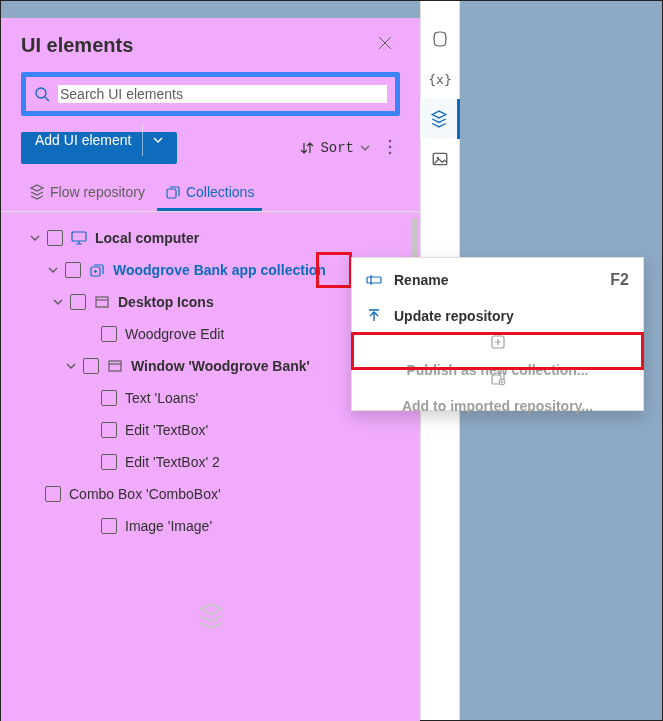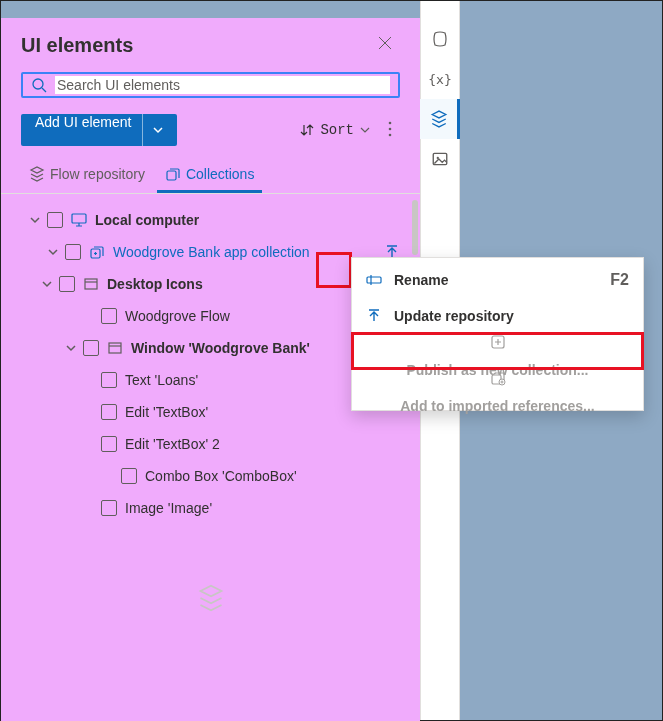--- a/index.html
+++ b/index.html
@@ -48,42 +48,42 @@
   }
   .panel-header {
     display: flex; align-items: center; justify-content: space-between;
     padding: 14px 20px 8px 20px;
   }
   .panel-title { font-size: 20px; font-weight: 600; }
   .close-x { font-size: 16px; color: #605e5c; cursor: pointer; padding: 4px 8px; }
   .search-row { padding: 6px 20px 8px 20px; }
   .search-box {
     display: flex; align-items: center;
-    border: 2px solid #3b82f6;
+    border: 5px solid #3b82f6;
     border-radius: 2px;
-    height: 26px;
+    height: 44px;
     padding: 0 8px;
   }
   .search-box svg { flex-shrink: 0; }
   .search-box input {
     border: none; outline: none; flex: 1;
     font-size: 14px; margin-left: 8px;
     color: #323130;
   }
   .search-box input::placeholder { color: #605e5c; }
   .toolbar-row {
     display: flex; align-items: center;
     padding: 8px 20px 10px 20px;
     justify-content: space-between;
   }
   .btn-primary {
     background: #0f6cbd; color: #fff;
     border: none; border-radius: 2px;
     height: 32px;
-    display: flex; align-items: flex-start;
+    display: flex; align-items: center;
     padding: 0 4px 16px 14px;
     font-size: 14px; cursor: pointer;
   }
   .btn-primary .chev {
     border-left: 1px solid rgba(255,255,255,0.5);
     margin-left: 10px;
     padding: 0 10px;
     height: 32px;
     display: flex; align-items: center;
   }
@@ -140,21 +140,21 @@
     flex-shrink: 0; cursor: pointer;
   }
   .type-icon {
     width: 16px; height: 16px;
     margin-right: 8px;
     flex-shrink: 0;
     display: flex; align-items: center; justify-content: center;
   }
   .label { white-space: nowrap; overflow: hidden; text-overflow: ellipsis; user-select: none; }
   .label.bold { font-weight: 600; }
-  .label.accent { color: #0f6cbd; font-weight: 400; }
+  .label.accent { color: #0f6cbd; font-weight: 700; }
   .upload-btn {
     margin-left: auto;
     width: 32px; height: 32px;
     display: flex; align-items: center; justify-content: center;
     color: #0f6cbd; cursor: pointer;
   }
   .empty-icon {
     display: flex; align-items: center; justify-content: center;
     padding: 60px 0 0 0;
     color: #c8c6c4;
@@ -291,39 +291,39 @@
             </svg>
         </span>
         <span class="label accent">Woodgrove Bank app collection</span>
         <span class="upload-btn">
           <svg width="16" height="16" viewBox="0 0 16 16">
               <path d="M8 13 L8 4 M4 8 L8 4 L12 8 M3 2 L13 2" stroke="#0f6cbd" stroke-width="1.4" fill="none"></path>
             </svg>
         </span>
       </div>
 
-      <div class="tree-row" style="padding-left:38px">
+      <div class="tree-row" style="padding-left:49px">
         <span class="chev-toggle">
           <svg width="10" height="10" viewBox="0 0 10 10">
               <path d="M1 3 L5 7 L9 3" stroke="#605e5c" stroke-width="1.5" fill="none"></path>
             </svg>
         </span>
         <span class="chk"></span>
         <span class="type-icon">
           <svg width="16" height="16" viewBox="0 0 16 16">
               <rect x="2" y="3" width="12" height="10" stroke="#605e5c" stroke-width="1.2" fill="none"></rect>
               <line x1="2" y1="6" x2="14" y2="6" stroke="#605e5c" stroke-width="1.2"></line>
             </svg>
         </span>
         <span class="label bold">Desktop Icons</span>
       </div>
 
       <div class="tree-row" style="padding-left:96px">
         <span class="chk"></span>
-        <span class="label">Woodgrove Flow</span>
+        <span class="label">Woodgrove Edit</span>
       </div>
 
       <div class="tree-row" style="padding-left:62px">
         <span class="chev-toggle">
           <svg width="10" height="10" viewBox="0 0 10 10">
               <path d="M1 3 L5 7 L9 3" stroke="#605e5c" stroke-width="1.5" fill="none"></path>
             </svg>
         </span>
         <span class="chk"></span>
         <span class="type-icon">
@@ -340,21 +340,21 @@
         <span class="label">Text 'Loans'</span>
       </div>
       <div class="tree-row" style="padding-left:96px">
         <span class="chk"></span>
         <span class="label">Edit 'TextBox'</span>
       </div>
       <div class="tree-row" style="padding-left:96px">
         <span class="chk"></span>
         <span class="label">Edit 'TextBox' 2</span>
       </div>
-      <div class="tree-row" style="padding-left:116px">
+      <div class="tree-row" style="padding-left:40px">
         <span class="chk"></span>
         <span class="label">Combo Box 'ComboBox'</span>
       </div>
       <div class="tree-row" style="padding-left:96px">
         <span class="chk"></span>
         <span class="label">Image 'Image'</span>
       </div>
 
       <div class="empty-icon">
         <svg width="28" height="28" viewBox="0 0 16 16">
@@ -418,17 +418,17 @@
     </div>
     <div class="menu-item disabled">
       <span class="menu-icon">
         <svg width="16" height="16" viewBox="0 0 16 16">
             <rect x="2" y="5" width="9" height="9" rx="1.5" stroke="currentColor" stroke-width="1.2" fill="none"></rect>
             <path d="M5 3 L13 3 Q14 3 14 4 L14 12" stroke="currentColor" stroke-width="1.2" fill="none"></path>
             <circle cx="12" cy="12" r="3" fill="#fff" stroke="currentColor" stroke-width="1"></circle>
             <path d="M12 10.5 V13.5 M10.5 12 H13.5" stroke="currentColor" stroke-width="1"></path>
           </svg>
       </span>
-      <span class="menu-label">Add to imported references...</span>
+      <span class="menu-label">Add to imported repository...</span>
     </div>
   </div>
 
 </div>
 
 </body></html>

